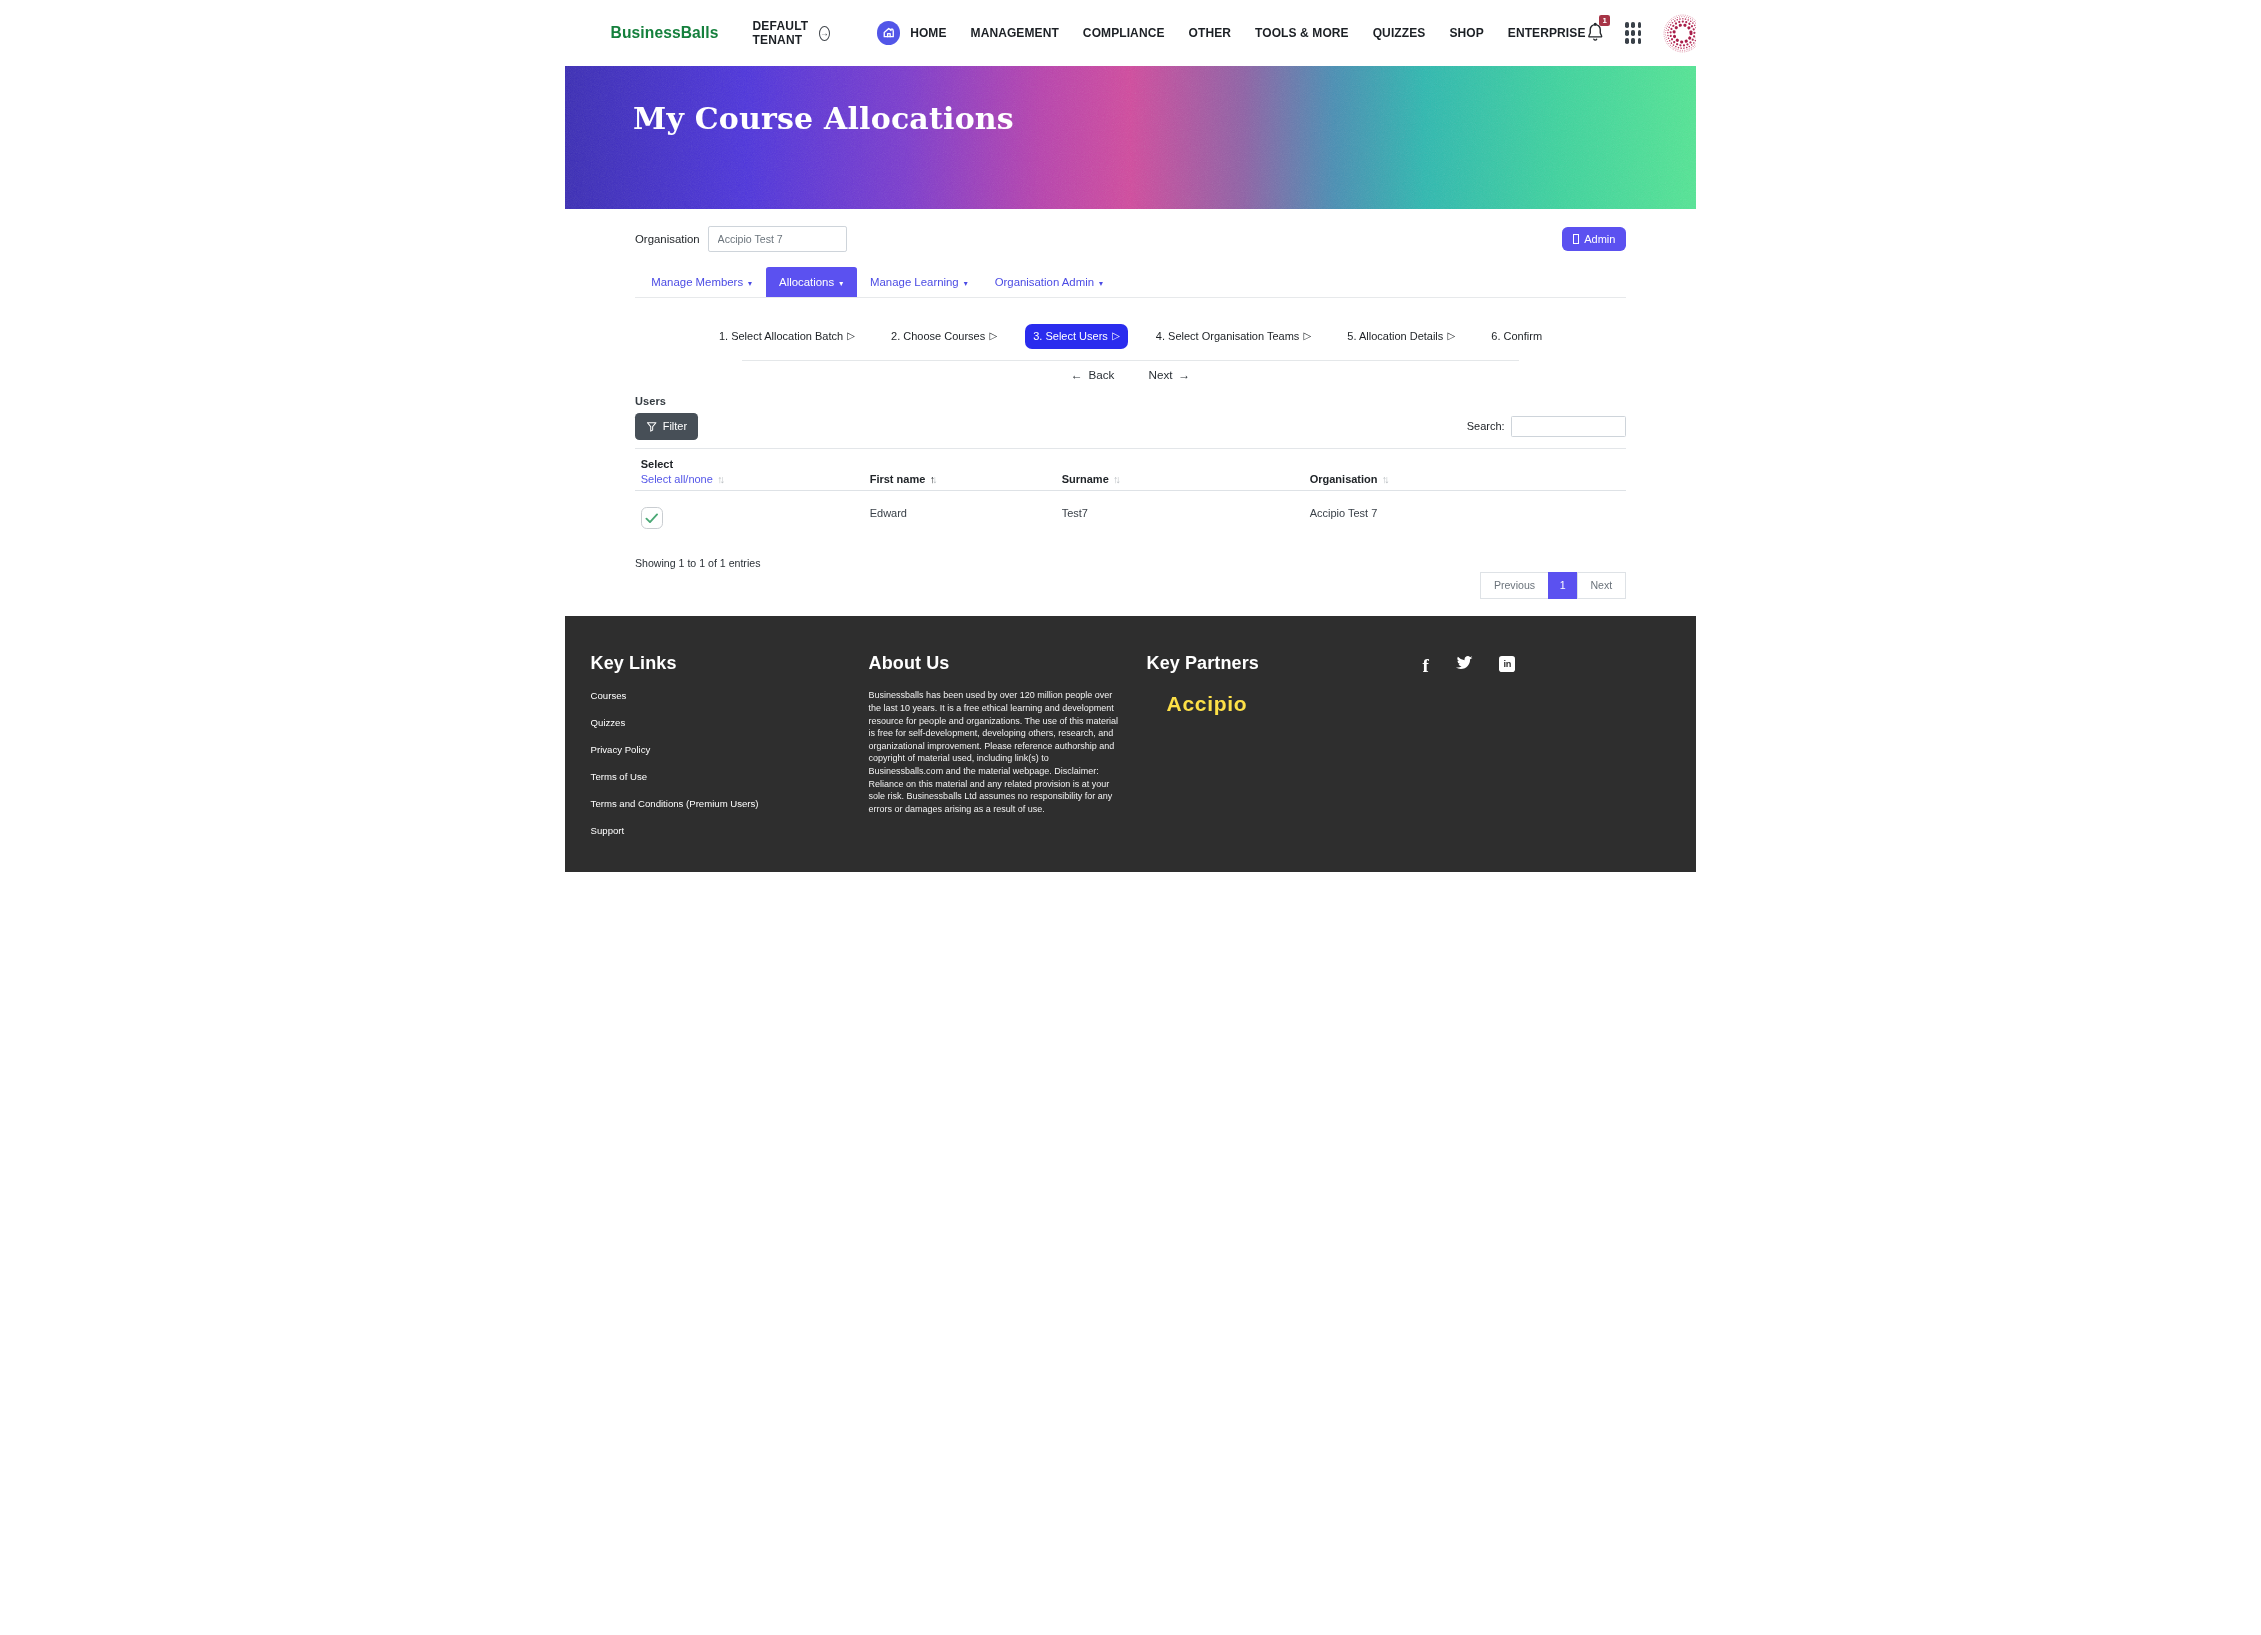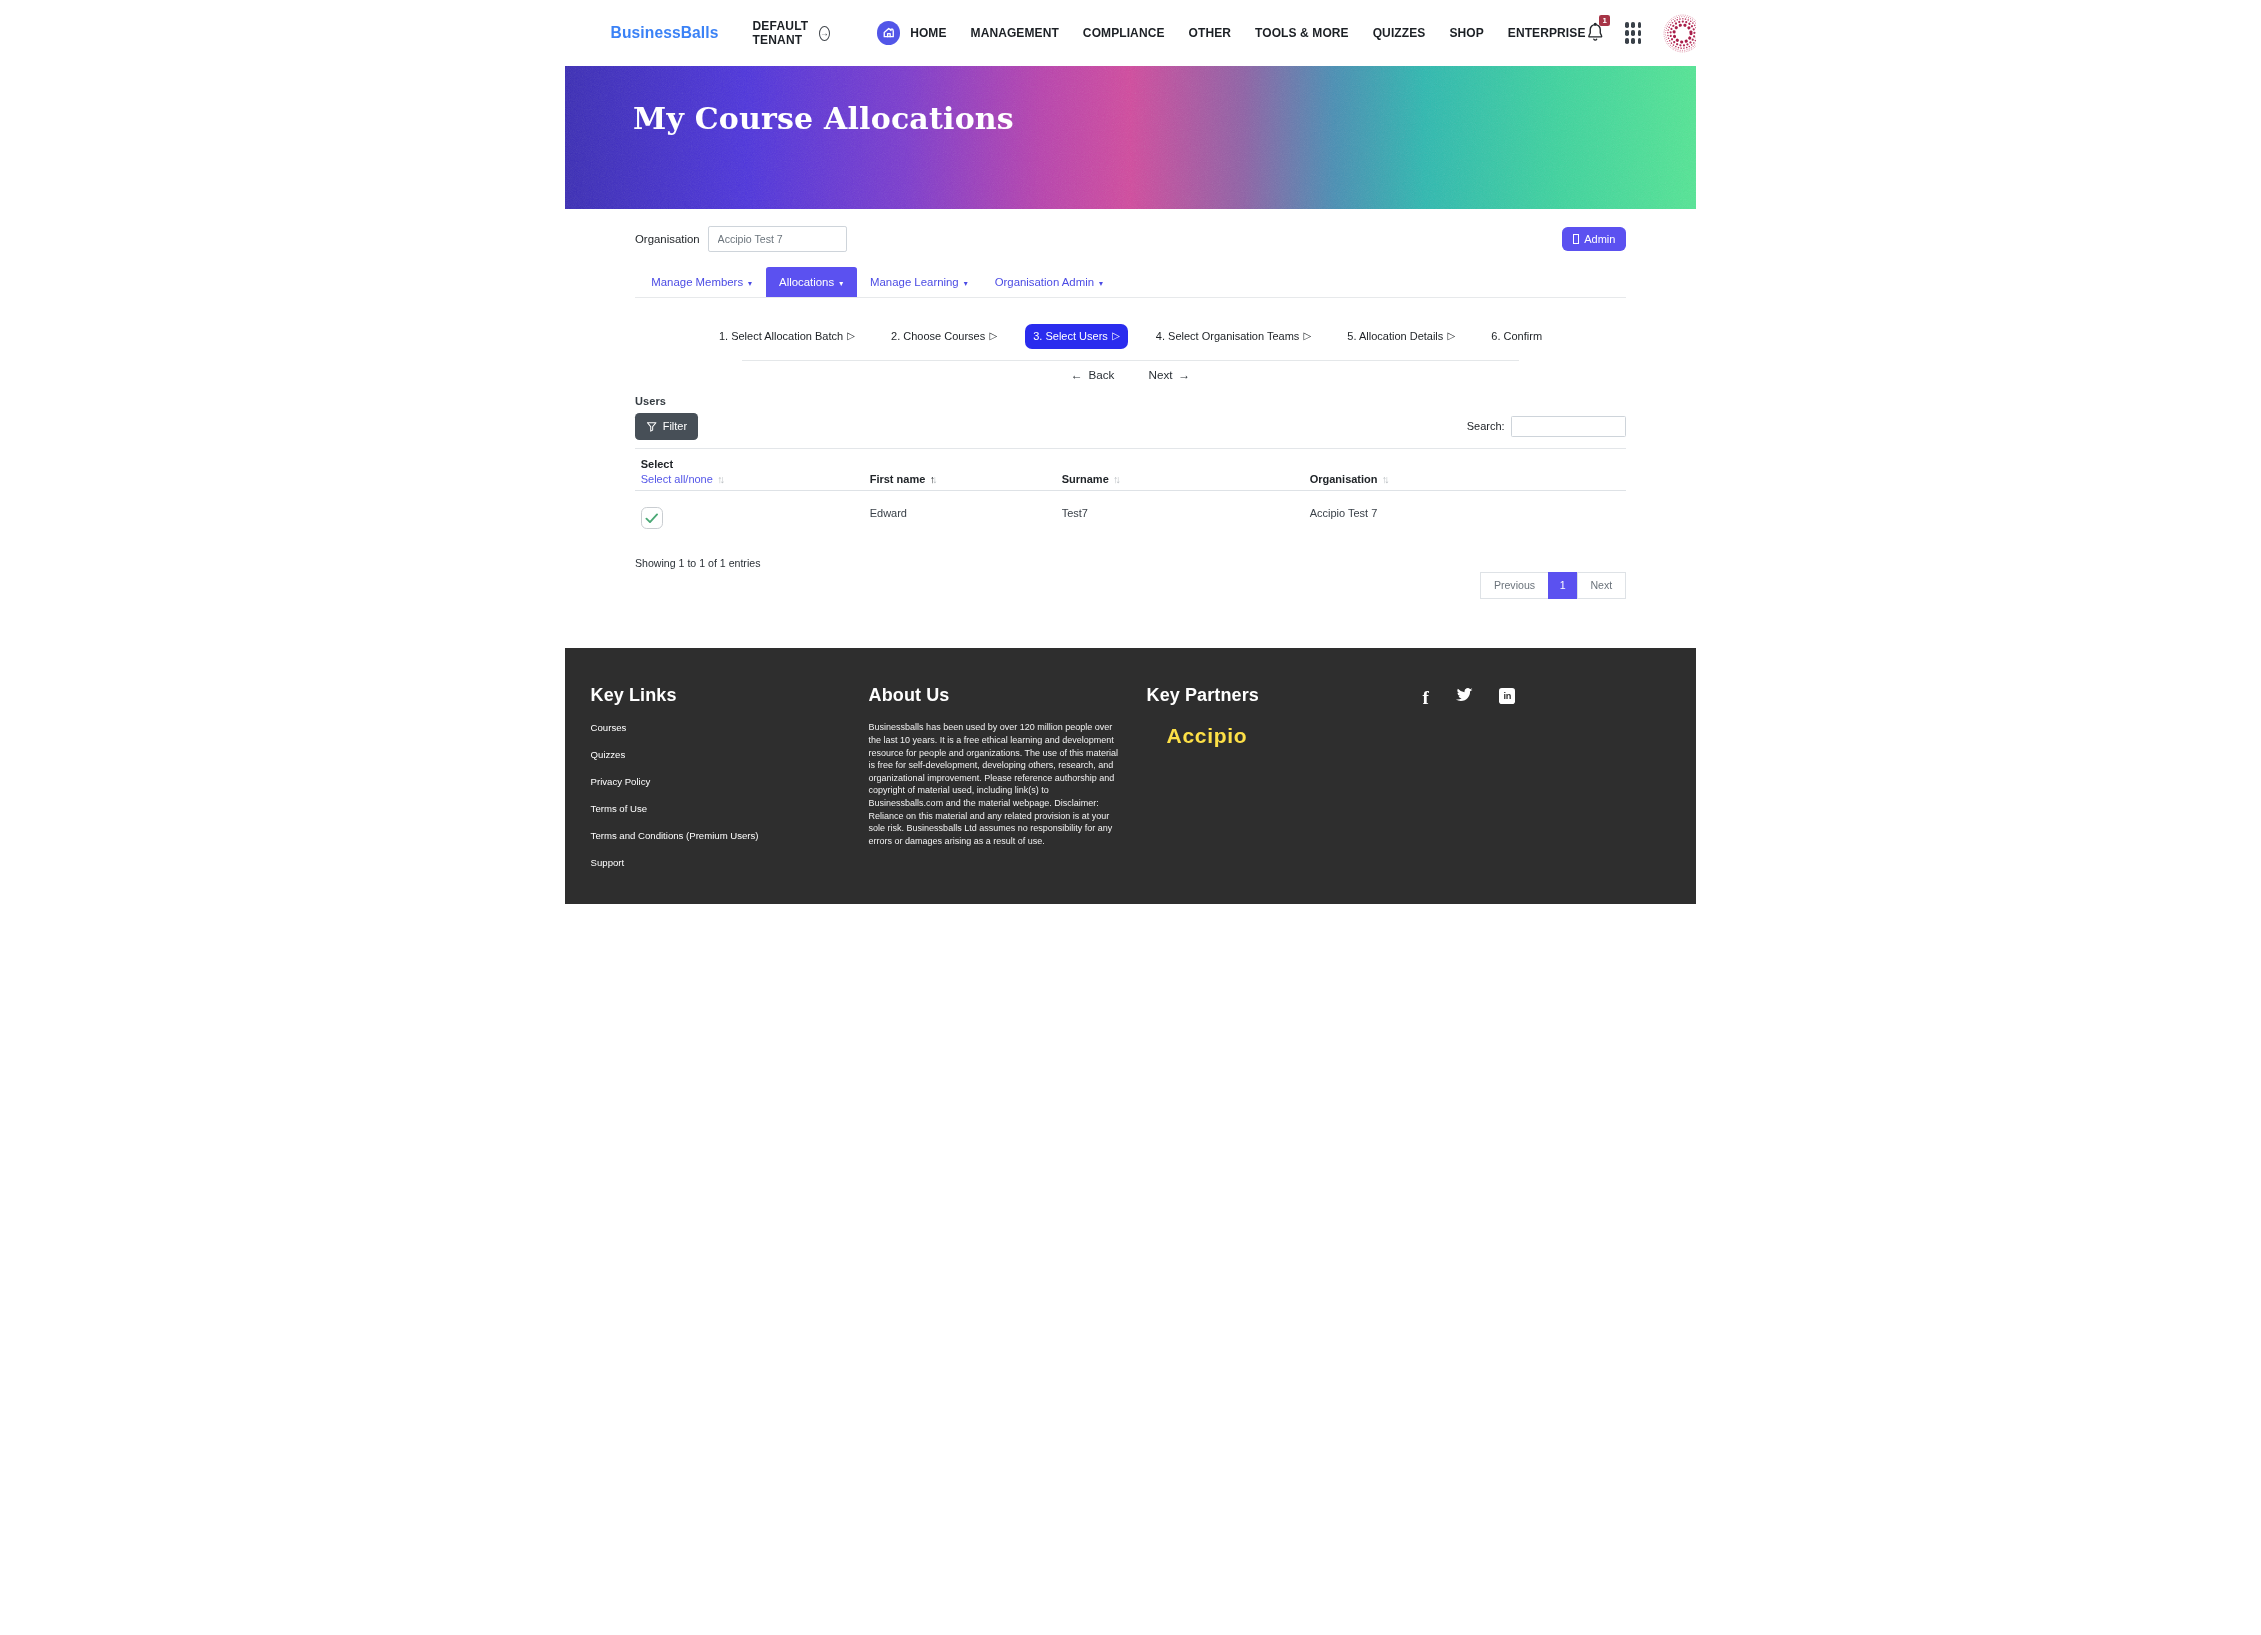--- a/index.html
+++ b/index.html
@@ -6,21 +6,21 @@
   html,body { background:#fff; }
   body {
     width:1131px; min-height:818px; margin:0 auto;
     font-family:"Liberation Sans", sans-serif;
     color:#343b41;
   }
   
   .navbar{ height:66px; background:#fff; display:flex; align-items:center; padding:0 20px; position:relative; z-index:5;}
   .hamburger{ width:19px; display:flex; flex-direction:column; gap:4.3px; cursor:pointer; margin-right:25.6px;}
   .hamburger i{ display:block; height:2.8px; background:#565b60; border-radius:1.4px;}
-  .brand{ font-size:15.6px; font-weight:700; color:#3b82f6; letter-spacing:0.1px; margin-right:34px; cursor:pointer;}
+  .brand{ font-size:15.6px; font-weight:700; color:#15803d; letter-spacing:0.1px; margin-right:34px; cursor:pointer;}
   .tenant{ display:flex; align-items:center; gap:6.4px; font-size:12px; font-weight:600; color:#1c2025; letter-spacing:0.2px; margin-right:47px; cursor:pointer;}
   .tenant .circ{ width:15px; height:15px; border:1.4px solid #42474d; border-radius:50%; display:flex; align-items:center; justify-content:center; font-size:8.5px; color:#42474d; font-weight:400;}
   .home-circle{ width:23.4px; height:23.4px; border-radius:50%; background:#5256e8; display:flex; align-items:center; justify-content:center; margin-right:10px; cursor:pointer; flex:0 0 auto;}
   .nav-items{ display:flex; align-items:center; gap:24px; }
   .nav-item{ font-size:12px; font-weight:600; color:#1c2025; letter-spacing:0.1px; cursor:pointer; white-space:nowrap;}
   .nav-right{ margin-left:auto; display:flex; align-items:center; gap:21px;}
   .bell-wrap{ position:relative; cursor:pointer;}
   .badge{ position:absolute; top:-7px; right:-6.4px; background:#a63446; color:#fff; font-size:7.8px; font-weight:700; padding:1.4px 3.5px; border-radius:2.1px;}
   .grid-icon{ display:grid; grid-template-columns:repeat(3,3.5px); grid-template-rows:repeat(3,5.7px); gap:2.1px 2.8px; cursor:pointer;}
   .grid-icon i{ background:#3a4149; border-radius:1.8px;}
@@ -70,21 +70,21 @@
   .sort.asc .up{ color:#212529;}
   table.users td{ padding:15.6px 7px 21px 5.7px; font-size:11px; color:#3a4149; vertical-align:top;}
   td.cell-pad, th.cell-pad{ padding-left:15.6px;}
   .checkbox{ width:22px; height:22px; background:#fff; border:1.4px solid #c9cdd1; border-radius:5.7px; display:flex; align-items:center; justify-content:center; cursor:pointer;}
   .info-text{ font-size:10.6px; color:#2b3137; margin-top:7px;}
   .pagination{ display:flex; justify-content:flex-end; margin-top:2.8px; padding-bottom:17px;}
   .page-btn{ height:27px; display:flex; align-items:center; justify-content:center; border:0.7px solid #dee2e6; background:#fff; color:#6b737b; font-size:10.6px; padding:0 12.8px; cursor:pointer; font-family:"Liberation Sans",sans-serif;}
   .page-btn + .page-btn{ margin-left:-0.7px;}
   .page-btn.current{ background:#5b51f0; border-color:#5b51f0; color:#fff; padding:0 10.6px;}
   
-  footer{ background:#2e2e2e; color:#fff; padding:37px 25.6px 21px; display:flex; min-height:200px;margin-top:32px;}
+  footer{ background:#2e2e2e; color:#fff; padding:37px 25.6px 21px; display:flex; min-height:200px;}
   .f-col1{ width:278px;}
   .f-col2{ width:278px;}
   .f-col3{ width:256px;}
   .f-head{ font-size:18px; font-weight:700; letter-spacing:0.1px; margin-bottom:15.6px;}
   .f-links{ list-style:none;}
   .f-links li{ margin-bottom:15px;}
   .f-links a{ color:#fff; font-size:9.6px; text-decoration:none; cursor:pointer;}
   .about-text{ font-size:9px; line-height:1.4; color:#f1f1f1; width:254px;}
   .partner-name{ font-size:21px; font-weight:700; letter-spacing:0.7px; color:#fde047; margin:18.5px 0 0 20px; cursor:pointer; font-family:"Liberation Sans",sans-serif;}
   .socials{ display:flex; gap:25.6px; margin-left:20px; padding-top:2.8px;}

